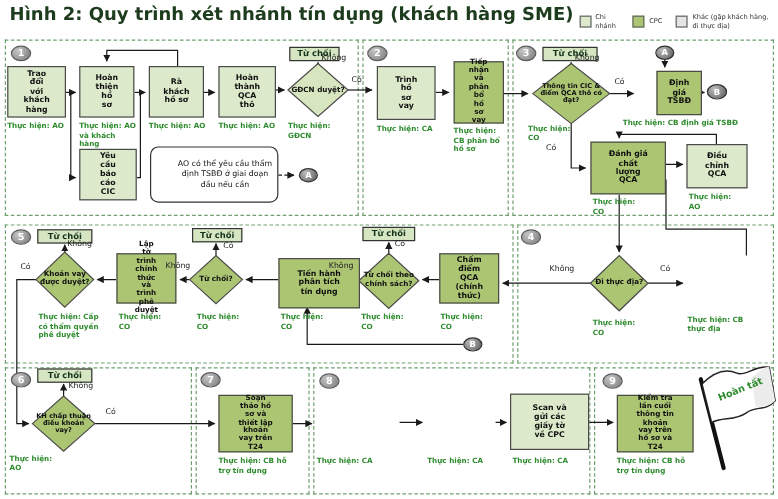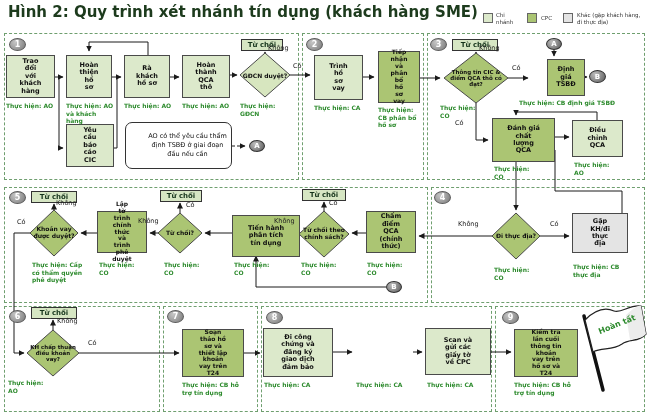--- a/index.html
+++ b/index.html
@@ -136,24 +136,22 @@
   <div class="box light" style="left:66px;top:124px;width:48px;height:43px;">Yêu cầu báo cáo CIC</div>
   <div class="box light" style="left:314px;top:55px;width:49px;height:45px;">Trình hồ sơ vay</div>
   <div class="box dark sm" style="left:378px;top:51px;width:42px;height:52px;">Tiếp nhận và phân bổ hồ sơ vay</div>
   <div class="box dark" style="left:528px;top:59px;width:38px;height:37px;margin-left:19px;">Định giá TSBĐ</div>
   <div class="box dark" style="left:492px;top:118px;width:63px;height:44px;">Đánh giá chất lượng QCA</div>
   <div class="box light" style="left:572px;top:120px;width:51px;height:37px;">Điều chỉnh QCA</div>
 
   <div class="box dark sm" style="left:97px;top:211px;width:50px;height:42px;">Lập tờ trình chính thức và trình phê duyệt</div>
   <div class="box dark" style="left:232px;top:215px;width:68px;height:42px;">Tiến hành phân tích tín dụng</div>
   <div class="box dark" style="left:366px;top:211px;width:50px;height:42px;">Chấm điểm QCA (chính thức)</div>
-  <div class="box gray" style="left:572px;top:213px;width:56px;height:40px;">Gặp KH/đi thực địa</div>
 
   <div class="box dark sm" style="left:182px;top:329px;width:62px;height:48px;">Soạn thảo hồ sơ và thiết lập khoản vay trên T24</div>
-  <div class="box light" style="left:263px;top:328px;width:70px;height:49px;">Đi công chứng và đăng ký giao dịch đảm bảo</div>
   <div class="box light" style="left:425px;top:328px;width:66px;height:47px;">Scan và gửi các giấy tờ về CPC</div>
   <div class="box dark sm" style="left:514px;top:329px;width:64px;height:48px;">Kiểm tra lần cuối thông tin khoản vay trên hồ sơ và T24</div>
 
   <div class="dtext" style="left:238px;top:60px;width:54px;height:32px;">GĐCN duyệt?</div>
   <div class="dtext" style="left:447px;top:56px;width:58px;height:44px;font-size:5.5px;">Thông tin CIC &amp; điểm QCA thô có đạt?</div>
   <div class="dtext" style="left:31px;top:216px;width:46px;height:34px;">Khoản vay được duyệt?</div>
   <div class="dtext" style="left:158px;top:223px;width:44px;height:20px;">Từ chối?</div>
   <div class="dtext" style="left:300px;top:217px;width:48px;height:34px;">Từ chối theo chính sách?</div>
   <div class="dtext" style="left:493px;top:222px;width:46px;height:28px;">Đi thực địa?</div>
   <div class="dtext" style="left:28px;top:334px;width:50px;height:38px;font-size:5.5px;">KH chấp thuận điều khoản vay?</div>

